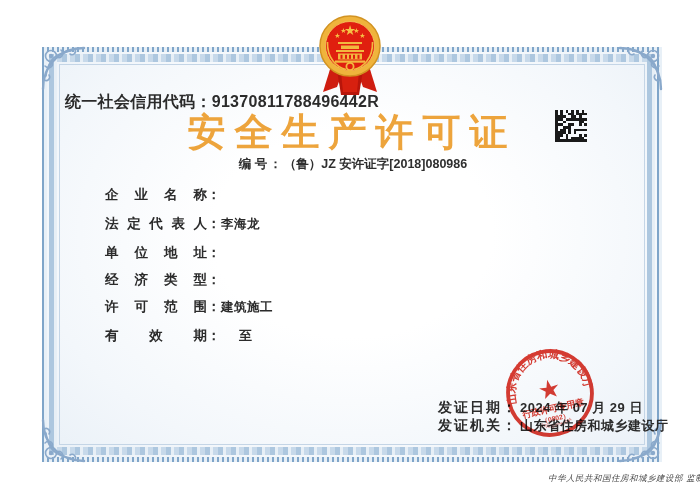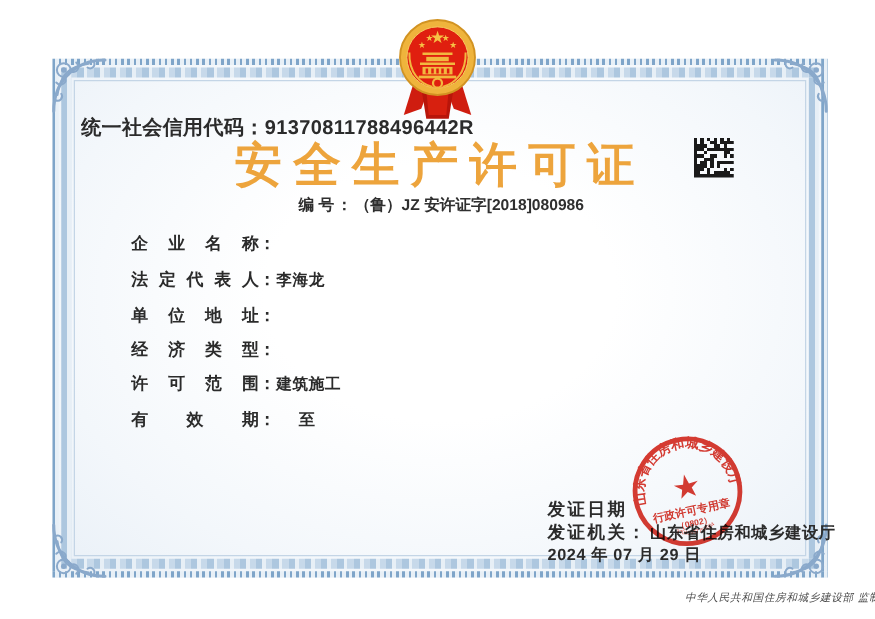--- a/index.html
+++ b/index.html
@@ -38,21 +38,21 @@
   .dmx svg{width:100%;height:100%;display:block;}
 
   .row{position:absolute;left:105px;display:flex;align-items:baseline;color:#2b2b2b;font-weight:bold;white-space:nowrap;}
   .jlabel{display:inline-flex;justify-content:space-between;width:102px;font-size:13.5px;}
   .colon{font-size:13.5px;width:14px;display:inline-block;}
   .fval{font-size:12.5px;letter-spacing:0.5px;}
   .r1{top:186px;} .r2{top:215px;} .r3{top:244px;} .r4{top:271px;} .r5{top:298px;} .r6{top:327px;}
   .to-label{font-size:13px;margin:0 14px 0 18px;}
 
   .issue-line{position:absolute;left:438px;display:flex;align-items:baseline;color:#2b2b2b;font-weight:bold;white-space:nowrap;}
-  .i1{top:371px;margin-top:46px;} .i2{top:399px;flex-direction:column;}
+  .i1{top:371px;margin-top:46px;} .i2{top:399px;}
   .ilabel{font-size:14px;letter-spacing:2px;}
   .icolon{font-size:14px;margin-right:4px;}
   .ival{font-size:13px;letter-spacing:0.5px;}
 
   
   .seal{position:absolute;left:503px;top:346px;width:94px;height:94px;z-index:5;mix-blend-mode:multiply;}
   .seal svg{width:100%;height:100%;display:block;}
 
   .footer{position:absolute;left:548px;top:473px;font-size:8.5px;color:#4a4a4a;
           font-family:"DejaVu Serif","Liberation Serif",serif;font-style:italic;letter-spacing:0.5px;white-space:nowrap;}

